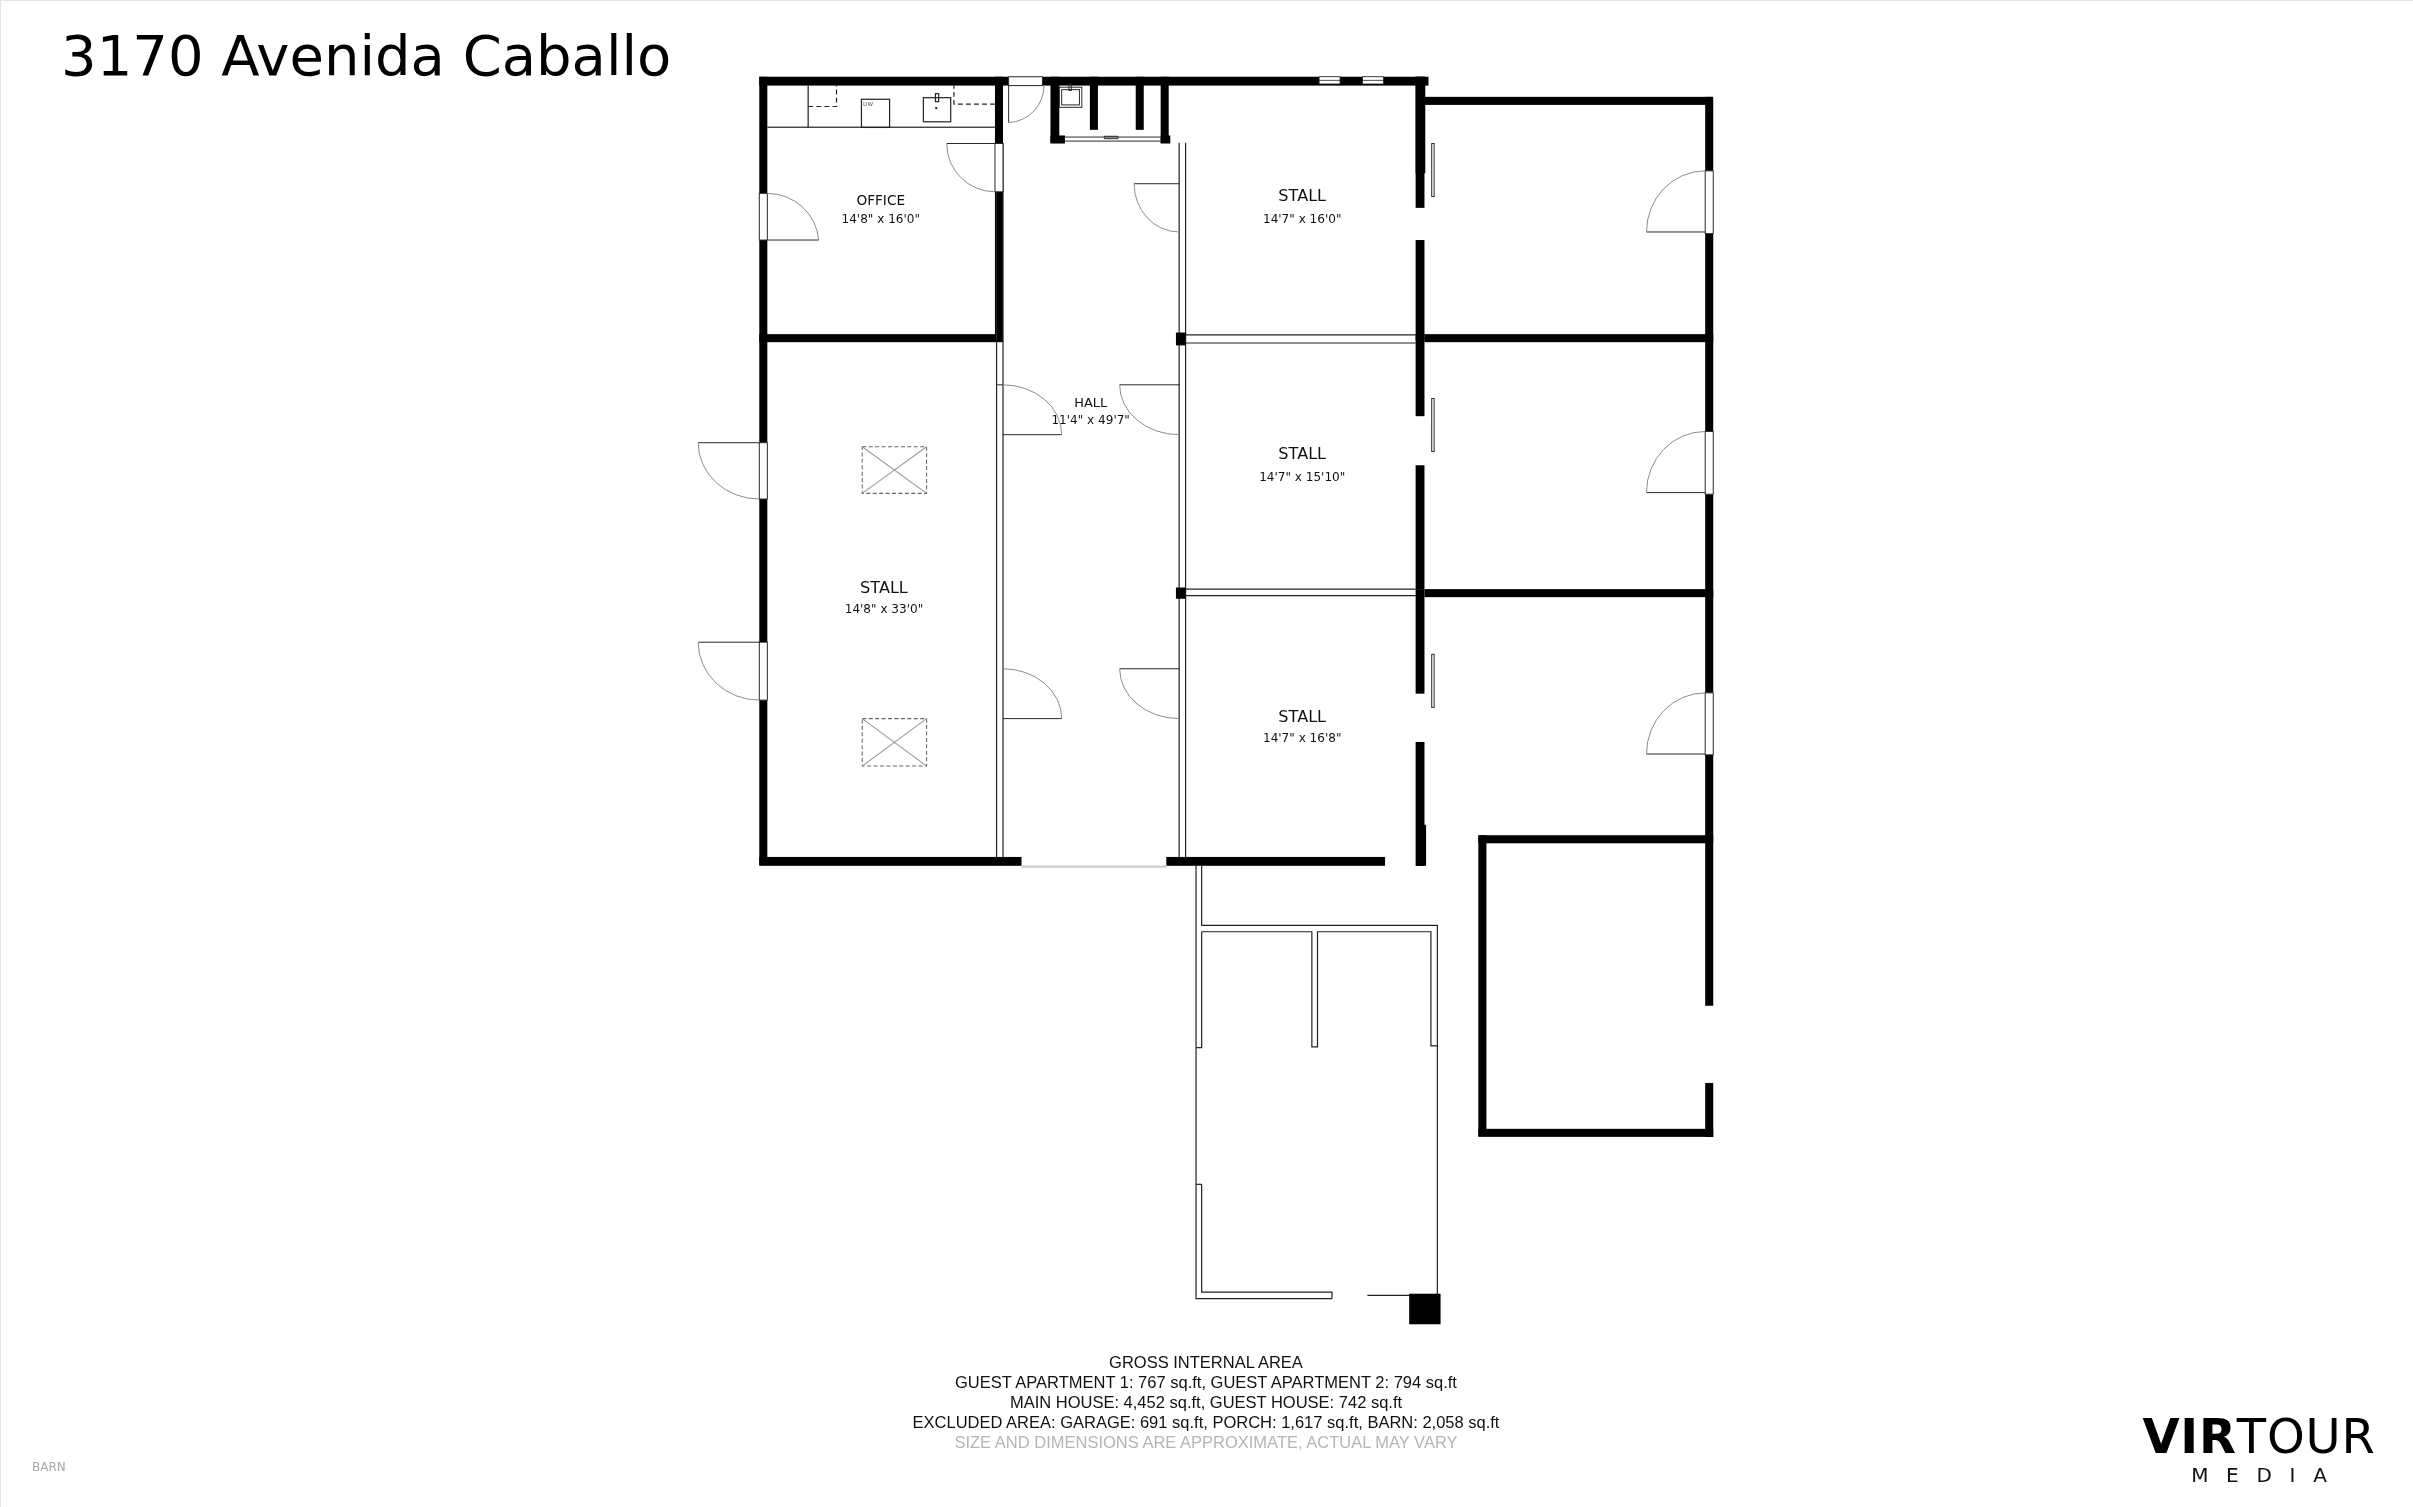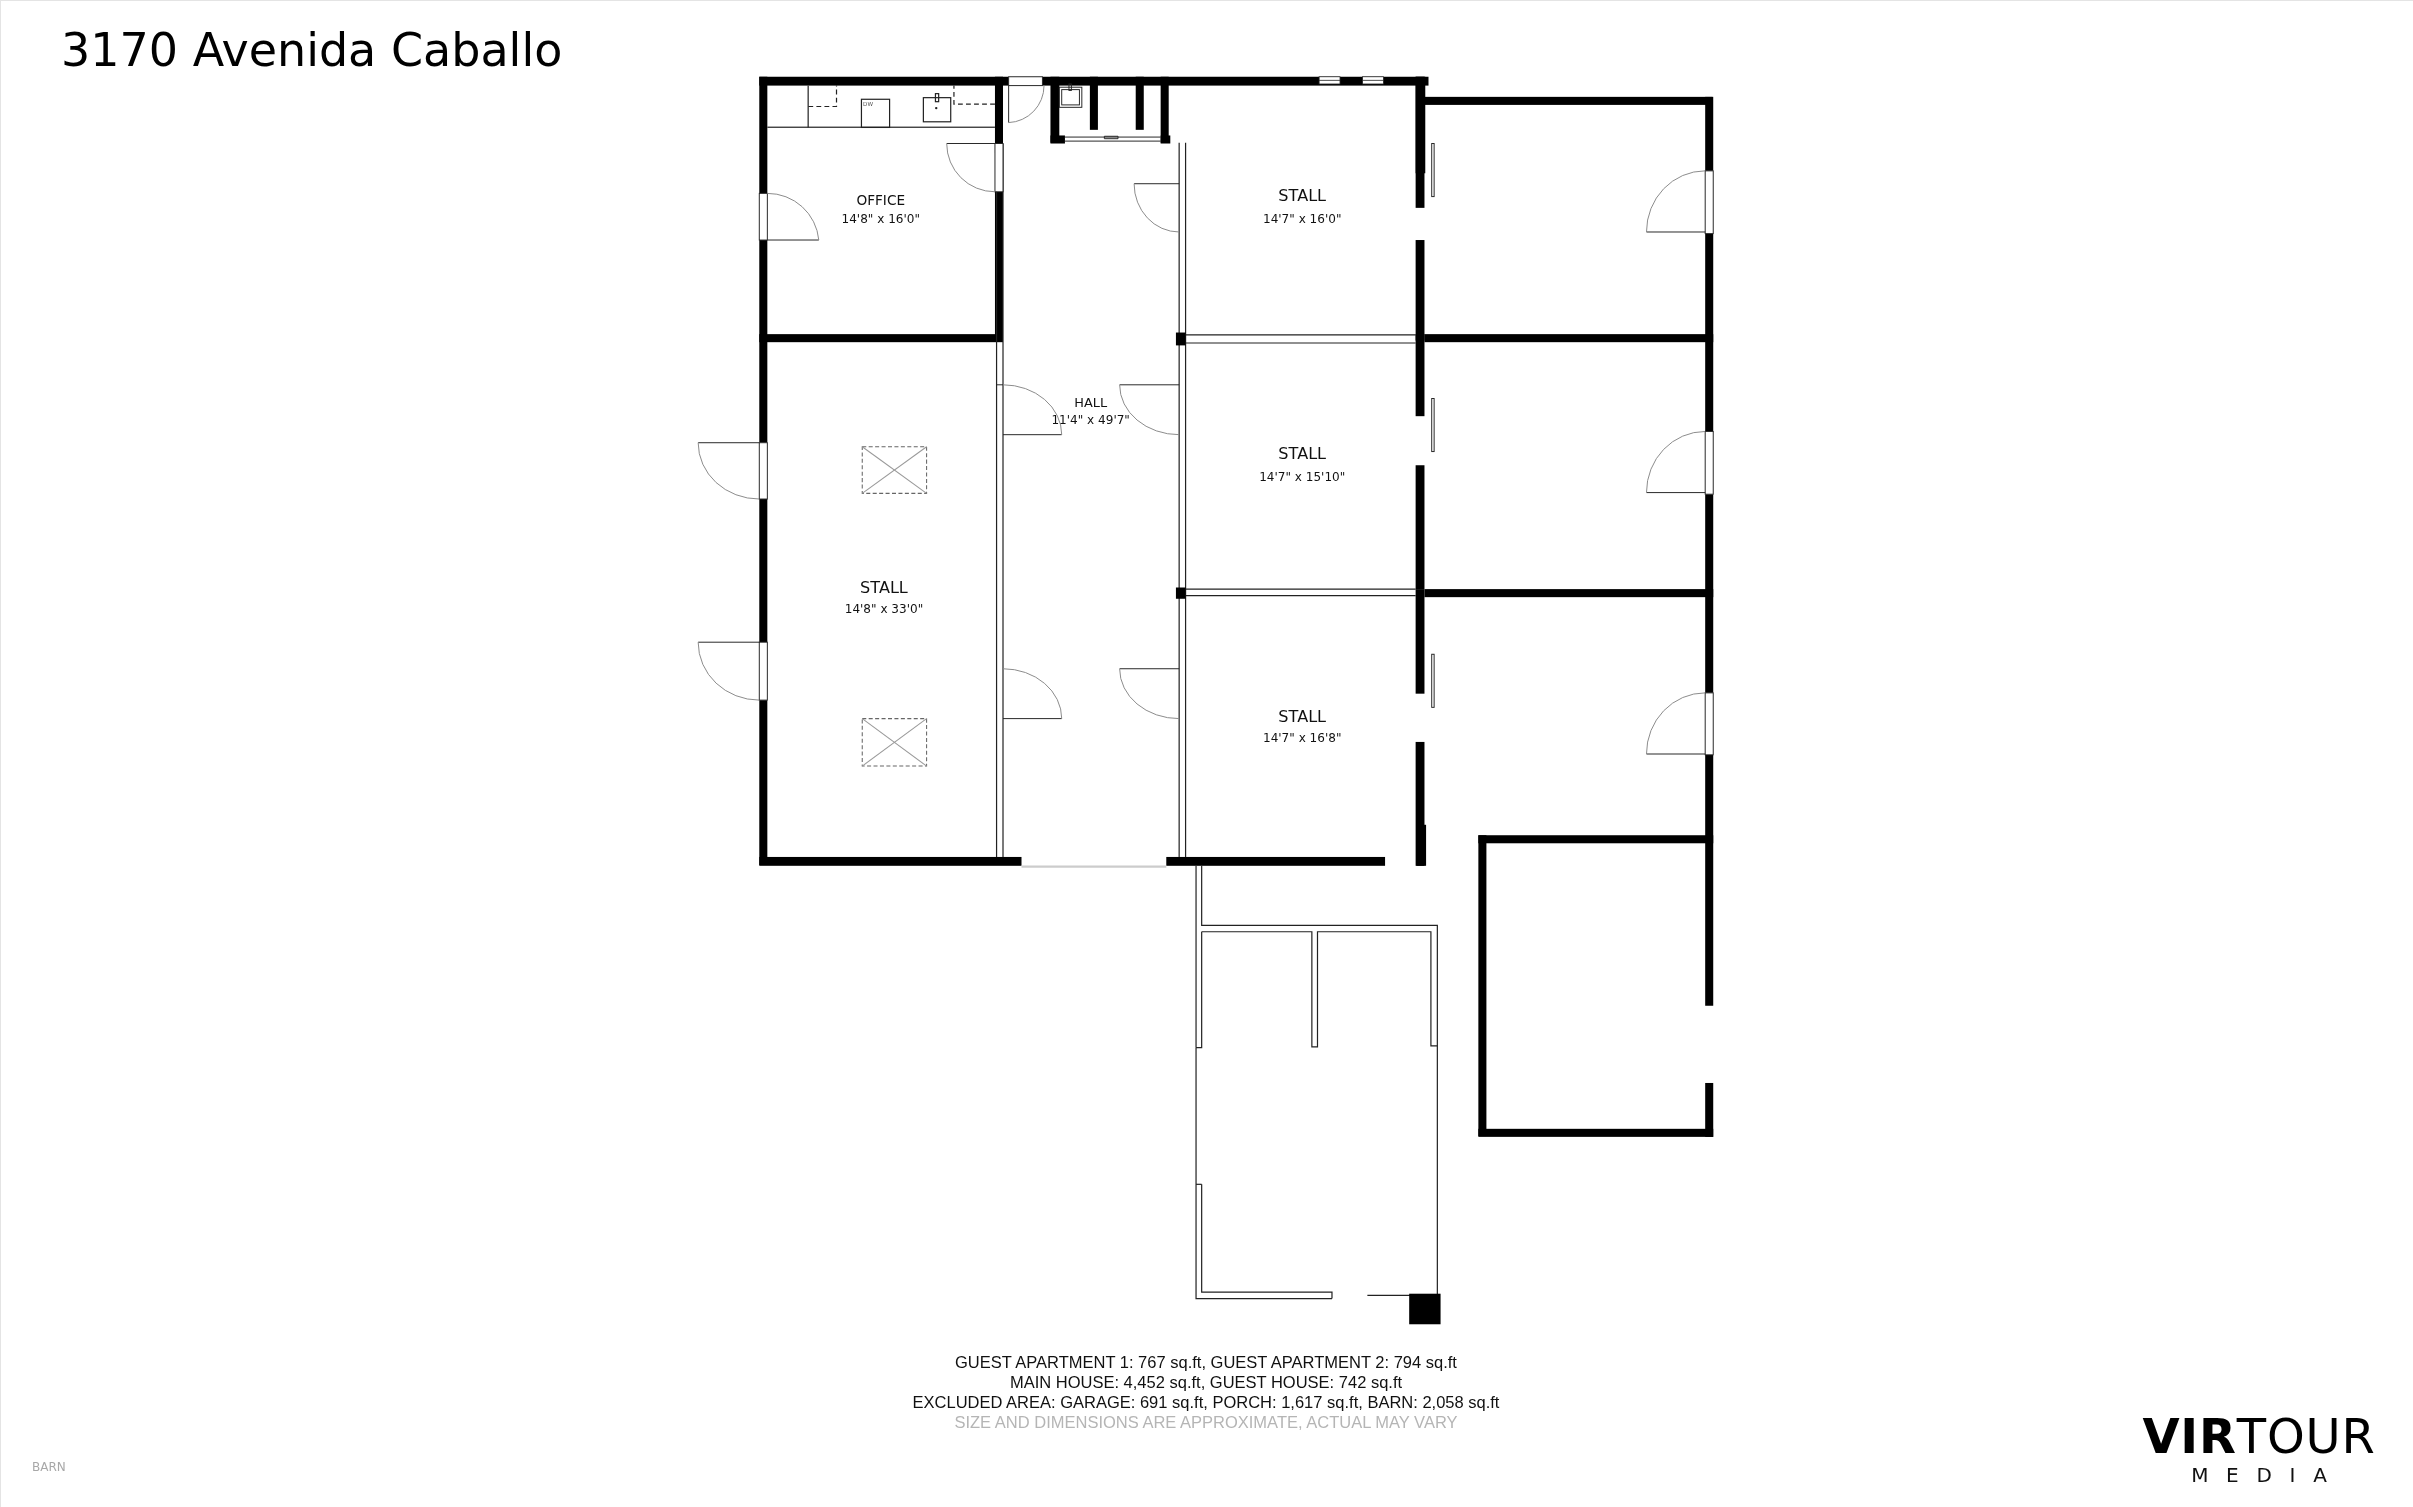--- a/index.html
+++ b/index.html
@@ -1,18 +1,18 @@
 <!DOCTYPE html>
 <html style="font-size:13px"><head>
 <meta charset="utf-8">
 <style>
   html, body { margin: 0; padding: 0; background: #ffffff; }
   body { width: 2413px; height: 1508px; position: relative; overflow: hidden; font-family: "DejaVu Sans", sans-serif; }
   .frame { position: absolute; left: 0; top: 0; width: 2412px; height: 1506px; border: 0.8px solid #e4e4e4; }
-  .title { position: absolute; left: 61px; top: 22.5px; font-family: "DejaVu Sans", sans-serif; font-size: 46px; color: #000; letter-spacing: 0px; white-space: nowrap; }
+  .title { position: absolute; left: 61px; top: 22.5px; font-family: "DejaVu Sans", sans-serif; font-size: 56px; color: #000; letter-spacing: 0px; white-space: nowrap; }
   svg.plan { position: absolute; left: 0; top: 0; }
   .room-label { font-family: "DejaVu Sans", sans-serif; fill: #111; }
   .area-block { position: absolute; left: 804px; top: 1352px; width: 804px; text-align: center; font-family: "Liberation Sans", sans-serif; font-size: 16.5px; line-height: 20px; color: #111; }
   .area-block .disclaimer { color: #b5b5b5; }
   .floor-name { position: absolute; left: 32px; top: 1460px; font-family: "DejaVu Sans", sans-serif; font-size: 12px; color: #a8a8a8; }
   .logo { position: absolute; left: 2114px; top: 1412px; width: 290px; text-align: center; }
   .logo-main { font-family: "DejaVu Sans", sans-serif; font-size: 48px; line-height: 48px; color: #000; letter-spacing: 0.8px; white-space: nowrap; }
   .logo-main .bold { font-weight: bold; }
   .logo-main .light { font-weight: normal; }
   .logo-sub { font-family: "DejaVu Sans", sans-serif; font-size: 20px; letter-spacing: 17.7px; color: #111; margin-top: 3.2px; padding-left: 17.7px; text-align: center; }
@@ -216,20 +216,21 @@
 
     <text class="room-label" x="1099" y="737" font-size="20" text-anchor="middle">STALL</text>
     <text class="room-label" x="1099" y="762" font-size="15" text-anchor="middle">14'8" x 33'0"</text>
 
     <text class="room-label" x="1619" y="897" font-size="20" text-anchor="middle">STALL</text>
     <text class="room-label" x="1619" y="922" font-size="15" text-anchor="middle">14'7" x 16'8"</text>
   </g>
 </svg>
 
 <div class="area-block">
+  <div>GROSS INTERNAL AREA</div>
   <div>GUEST APARTMENT 1: 767 sq.ft, GUEST APARTMENT 2: 794 sq.ft</div>
   <div>MAIN HOUSE: 4,452 sq.ft, GUEST HOUSE: 742 sq.ft</div>
   <div>EXCLUDED AREA: GARAGE: 691 sq.ft, PORCH: 1,617 sq.ft, BARN: 2,058 sq.ft</div>
   <div class="disclaimer">SIZE AND DIMENSIONS ARE APPROXIMATE, ACTUAL MAY VARY</div>
 </div>
 
 <div class="floor-name">BARN</div>
 
 <div class="logo">
   <div class="logo-main"><span class="bold">VIR</span><span class="light">TOUR</span></div>

